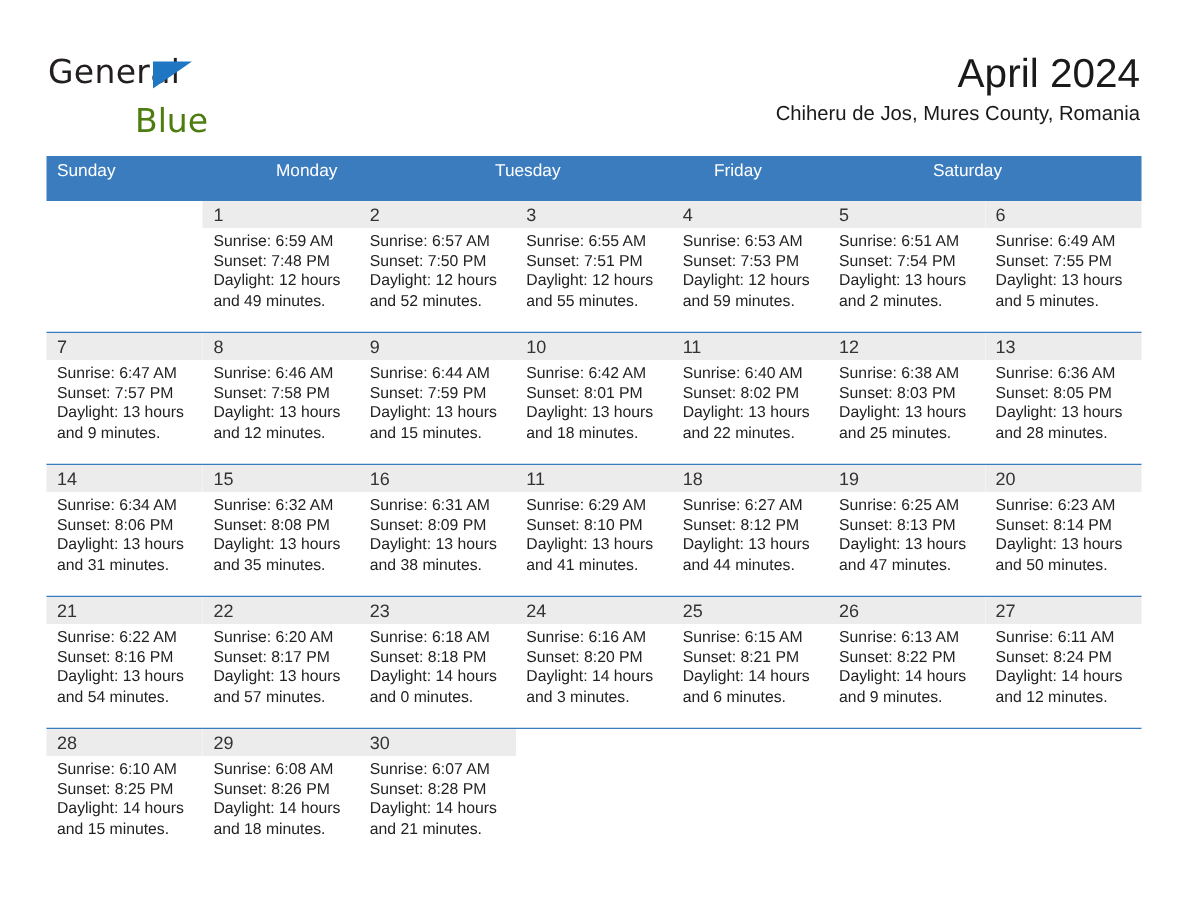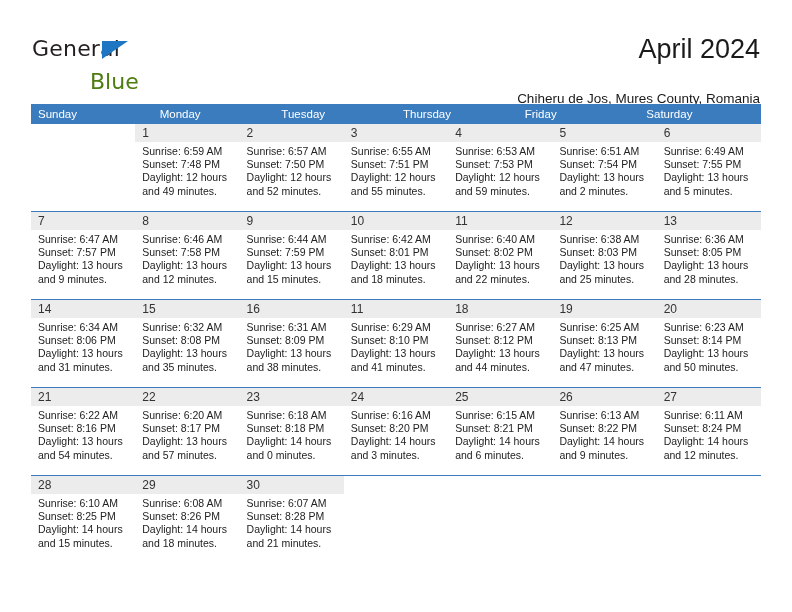--- a/index.html
+++ b/index.html
@@ -68,38 +68,38 @@
     right: 32px;
     top: 34px;
     font-size: 27px;
     color: #1a1a1a;
     text-align: right;
     white-space: nowrap;
   }
   .subtitle {
     position: absolute;
     right: 32px;
-    top: 91px;
+    top: 68px;
     font-size: 13.5px;
     color: #1a1a1a;
     text-align: right;
     white-space: nowrap;
   }
 
   
   .calendar {
     position: absolute;
     left: 31px;
     top: 104px;
     width: 730px;
   }
   .weekday-row {
     display: flex;
     background: #3b7cbf;
-    height: 20px;
+    height: 30px;
   }
   .weekday {
     flex: 1 1 0;
     color: #ffffff;
     font-size: 11.5px;
     line-height: 20px;
     padding-left: 7px;
     box-sizing: border-box;
     white-space: nowrap;
   }
@@ -157,21 +157,20 @@
 
     <div class="title">April 2024</div>
     <div class="subtitle">Chiheru de Jos, Mures County, Romania</div>
   </div>
 
   <div class="calendar">
     <div class="weekday-row" id="weekday-row">
         <div class="weekday">Sunday</div>
         <div class="weekday">Monday</div>
         <div class="weekday">Tuesday</div>
-        <div class="weekday">Thursday</div>
         <div class="weekday">Friday</div>
         <div class="weekday">Saturday</div>
       </div>
     <div id="weeks-container">
         <div class="week">
           <div class="week-inner">
             <div class="day empty">
               <div class="day-num"></div>
               <div class="day-lines"></div>
             </div>

